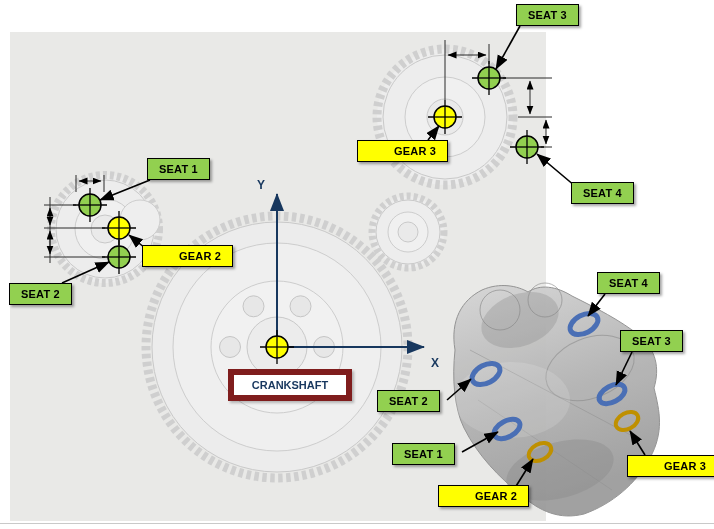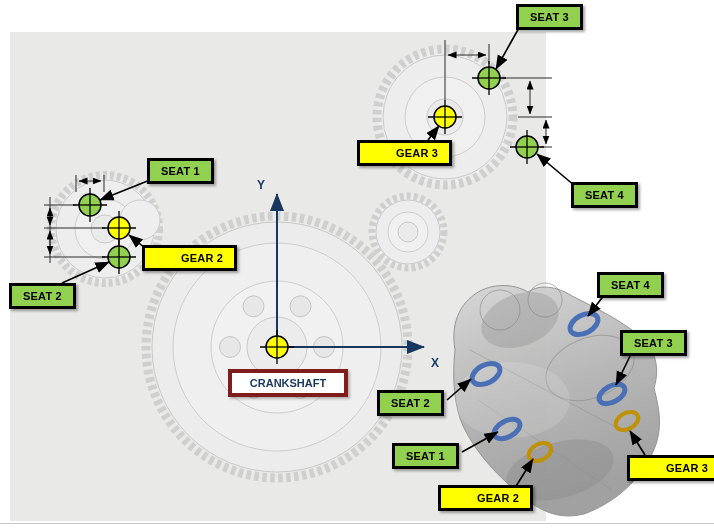--- a/index.html
+++ b/index.html
@@ -9,34 +9,34 @@
   }
   #panel{
     position:absolute;left:10px;top:32px;width:536px;height:489px;
     background:#e9e9e7;
   }
   svg{position:absolute;left:0;top:0;}
   .callout{
     position:absolute;
     font:bold 11px "Liberation Sans",sans-serif;
     color:#000;
-    border:3px solid #000000;
+    border:1px solid #000000;
     padding:4px 11px;
     white-space:nowrap;
     box-shadow:1.5px 1.5px 2.5px rgba(0,0,0,.35);
     letter-spacing:.2px;
   }
   .seat{background:#92d050;}
   .gear{background:#ffff00;padding-left:36px;}
   .crank-label{
     position:absolute;
     font:bold 11px "Liberation Sans",sans-serif;
     color:#17375e;
     background:#ffffff;
-    border:4px solid #7f1d1d;
+    border:6px solid #7f1d1d;
     padding:4px 0;
     width:112px;
     text-align:center;
     box-shadow:1.5px 1.5px 2.5px rgba(0,0,0,.25);
   }
   .axis-label{
     position:absolute;
     font:bold 12px "Liberation Sans",sans-serif;
     color:#17375e;
   }

